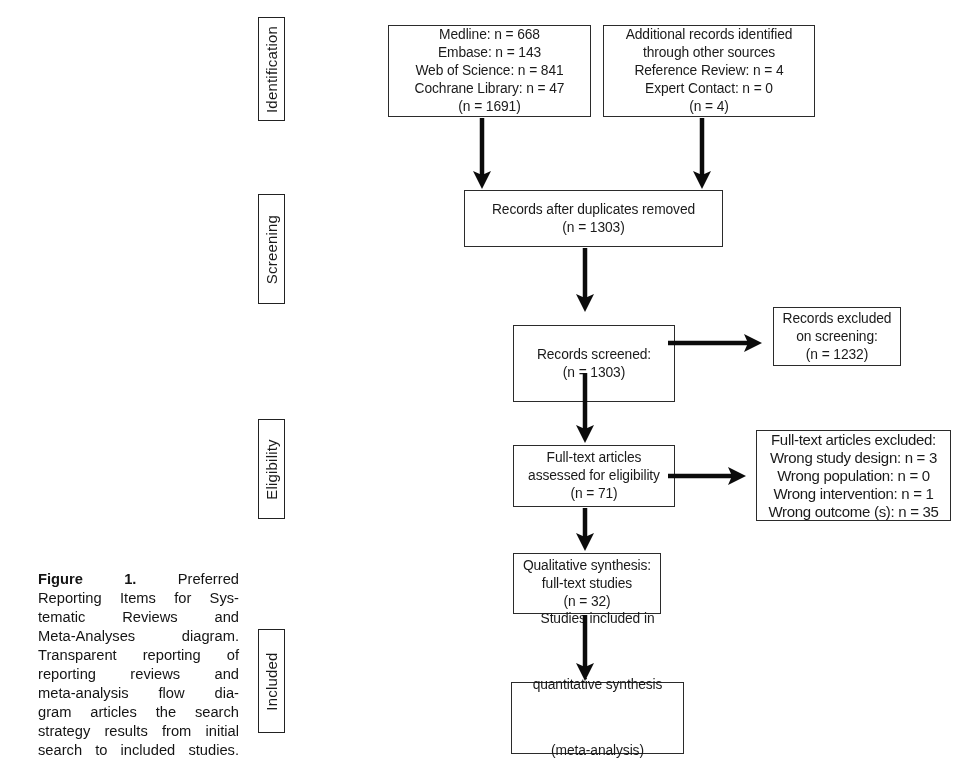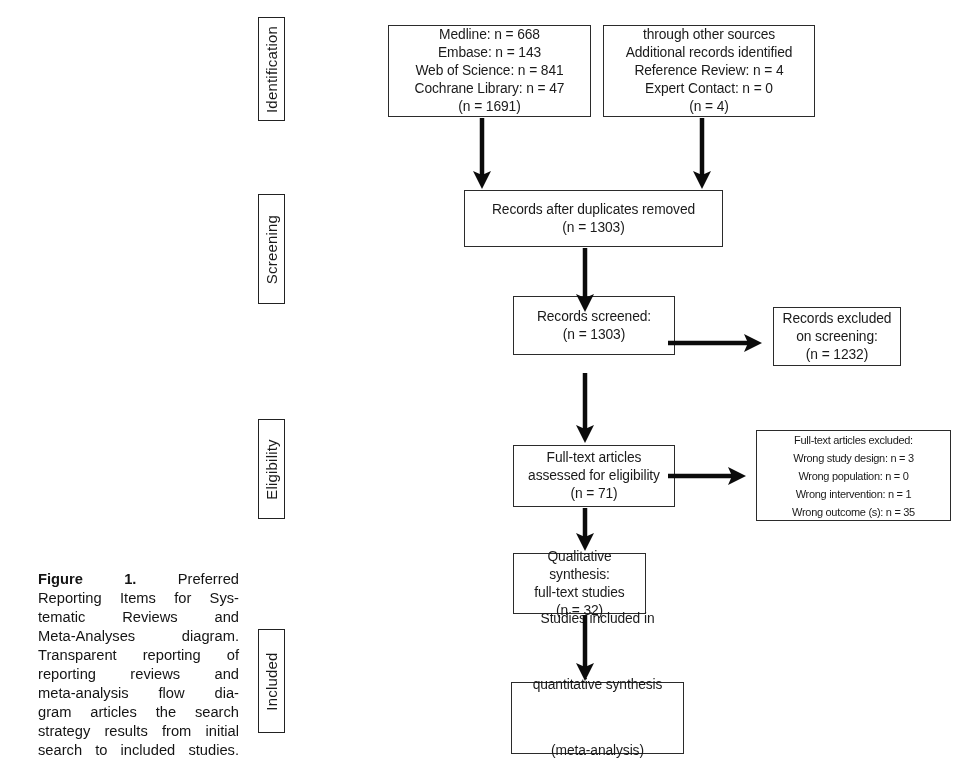--- a/index.html
+++ b/index.html
@@ -26,21 +26,21 @@
     justify-content: center;
     align-items: center;
     text-align: center;
     font-size: 13.8px;
     line-height: 18px;
     box-sizing: border-box;
     padding: 2px 3px;
     letter-spacing: -0.1px;
     margin-left: 8px;
   }
-  .flow-box.tight { letter-spacing: -0.3px; font-size: 11px; }
+  .flow-box.tight { letter-spacing: -0.3px; font-size: 15px; }
   .box-line { width: 100%; }
   
   .stage-box {
     position: absolute;
     border: 1.5px solid #222222;
     background: #ffffff;
     display: flex;
     justify-content: center;
     align-items: center;
     box-sizing: border-box;
@@ -96,33 +96,33 @@
 
   <div class="flow-box" style="left:380px; top:25px; width:203px; height:92px;">
       <div class="box-line">Medline: n = 668</div>
       <div class="box-line">Embase: n = 143</div>
       <div class="box-line">Web of Science: n = 841</div>
       <div class="box-line">Cochrane Library: n = 47</div>
       <div class="box-line">(n = 1691)</div>
     </div>
 
   <div class="flow-box" style="left:595px; top:25px; width:212px; height:92px;">
+      <div class="box-line">Additional records identified</div>
       <div class="box-line">through other sources</div>
-      <div class="box-line">Additional records identified</div>
       <div class="box-line">Reference Review: n = 4</div>
       <div class="box-line">Expert Contact: n = 0</div>
       <div class="box-line">(n = 4)</div>
     </div>
 
   <div class="flow-box" style="left:456px; top:190px; width:259px; height:57px;">
       <div class="box-line">Records after duplicates removed</div>
       <div class="box-line">(n = 1303)</div>
     </div>
 
-  <div class="flow-box" style="left:505px; top:296px; width:162px; height:59px;">
+  <div class="flow-box" style="left:505px; top:325px; width:162px; height:77px;">
       <div class="box-line">Records screened:</div>
       <div class="box-line">(n = 1303)</div>
     </div>
 
   <div class="flow-box" style="left:765px; top:307px; width:128px; height:59px;">
       <div class="box-line">Records excluded</div>
       <div class="box-line">on screening:</div>
       <div class="box-line">(n = 1232)</div>
     </div>
 
@@ -133,21 +133,21 @@
     </div>
 
   <div class="flow-box tight" style="left:748px; top:430px; width:195px; height:91px;">
       <div class="box-line">Full-text articles excluded:</div>
       <div class="box-line">Wrong study design: n = 3</div>
       <div class="box-line">Wrong population: n = 0</div>
       <div class="box-line">Wrong intervention: n = 1</div>
       <div class="box-line">Wrong outcome (s): n = 35</div>
     </div>
 
-  <div class="flow-box" style="left:505px; top:553px; width:133px; height:61px;">
+  <div class="flow-box" style="left:505px; top:553px; width:148px; height:61px;">
       <div class="box-line">Qualitative synthesis:</div>
       <div class="box-line">full-text studies</div>
       <div class="box-line">(n = 32)</div>
     </div>
 
   <div class="flow-box" style="left:503px; top:682px; width:173px; height:72px;gap:48px;">
       <div class="box-line">Studies included in</div>
       <div class="box-line">quantitative synthesis</div>
       <div class="box-line">(meta-analysis)</div>
       <div class="box-line">(n = 32)</div>

